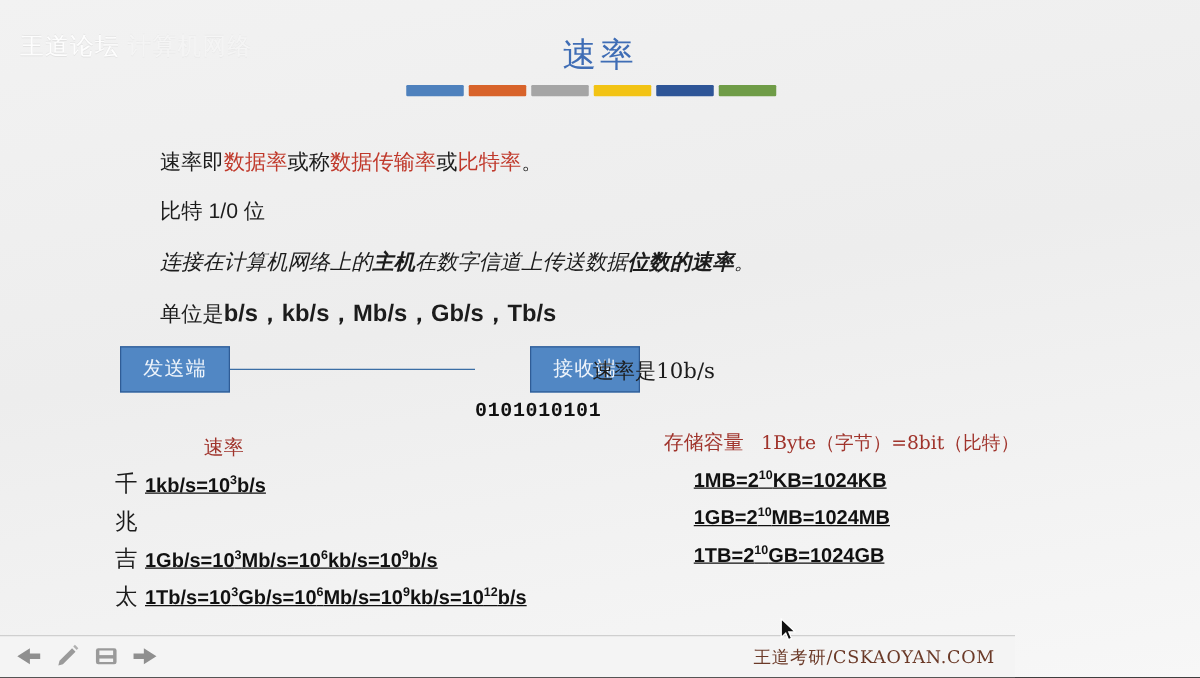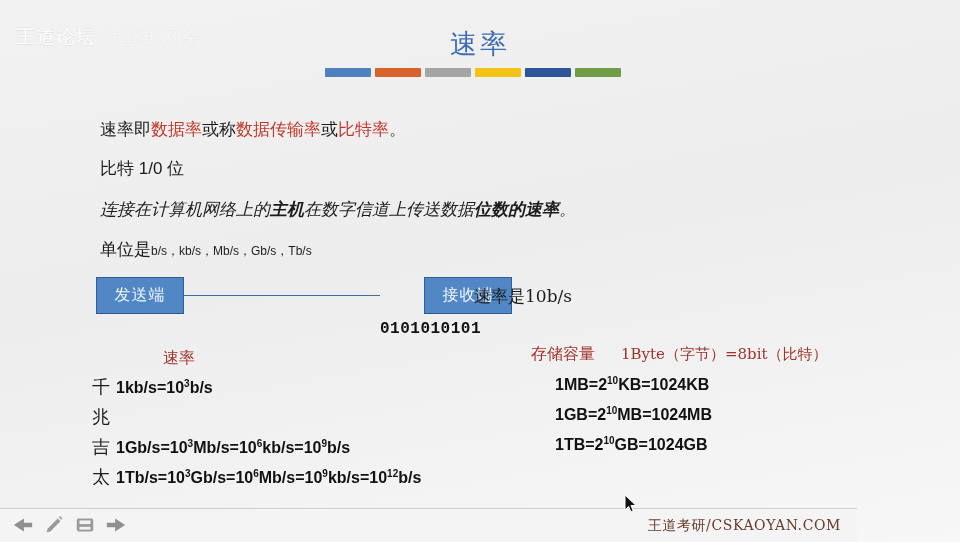--- a/index.html
+++ b/index.html
@@ -58,28 +58,29 @@
     flex: 1 1 auto;
     border-radius: 1px;
   }
   
   .line {
     position: absolute;
     font-size: 17px;
     color: #1c1c1c;
     white-space: nowrap;
     font-family: "DejaVu Serif", "Liberation Serif", serif;
+    margin-left: 28px;
   }
   .red { color: #c0392b; }
   .bold { font-weight: bold; }
   #l1 { left: 100px; top: 118px; }
   #l2 { left: 100px; top: 157px; font-family: "Liberation Sans", sans-serif; }
   #l3 { left: 100px; top: 198px; font-style: italic; }
   #l4 { left: 100px; top: 238px; }
-  #l4 .u { font-family: "Liberation Sans", sans-serif; font-weight: normal; font-size: 12px; }
+  #l4 .u { font-family: "Liberation Sans", sans-serif; font-weight: bold; font-size: 19px; }
   
   #diagram { position: absolute; left: 92px; top: 277px; }
   .node {
     position: absolute;
     width: 88px;
     height: 37px;
     background: #5187c4;
     border: 1px solid #2f5c96;
     color: #eef4fb;
     font-size: 16px;
@@ -122,21 +123,21 @@
   
   .col-head {
     position: absolute;
     font-size: 16px;
     color: #a0342c;
     font-family: "DejaVu Serif", "Liberation Serif", serif;
     white-space: nowrap;
   }
   #speed-head { left: 163px; top: 348px; }
   #store-head { left: 531px; top: 344px; }
-  #store-head .note { color: #a0342c; margin-left: 26px; font-size: 15px; }
+  #store-head .note { color: #a0342c; margin-left: 14px; font-size: 15px; }
 
   .eqlist { position: absolute; }
   #speed-list { left: 92px; top: 375px; }
   #store-list { left: 531px; top: 375px; }
   .eqrow {
     display: flex;
     align-items: baseline;
     height: 30px;
     white-space: nowrap;
   }
@@ -144,31 +145,31 @@
     width: 24px;
     font-size: 18px;
     color: #1c1c1c;
     font-family: "DejaVu Serif", "Liberation Serif", serif;
   }
   .eqrow .expr {
     font-size: 16px;
     color: #111;
     font-family: "Liberation Sans", sans-serif;
     font-weight: 600;
+    text-decoration: underline;
   }
   .eqrow .expr sup { font-size: 10px; }
   
   #bottombar {
     position: absolute;
     left: 0; bottom: 0;
     width: 812px;
     height: 33px;
     background: #f4f4f4;
     border-top: 1px solid #cfcfcf;
-    padding-left: 45px;
   }
   #toolbar {
     position: absolute;
     left: 12px;
     top: 5px;
     display: flex;
     align-items: center;
     gap: 9px;
   }
   #toolbar .tb { width: 22px; height: 22px; display: block; }

